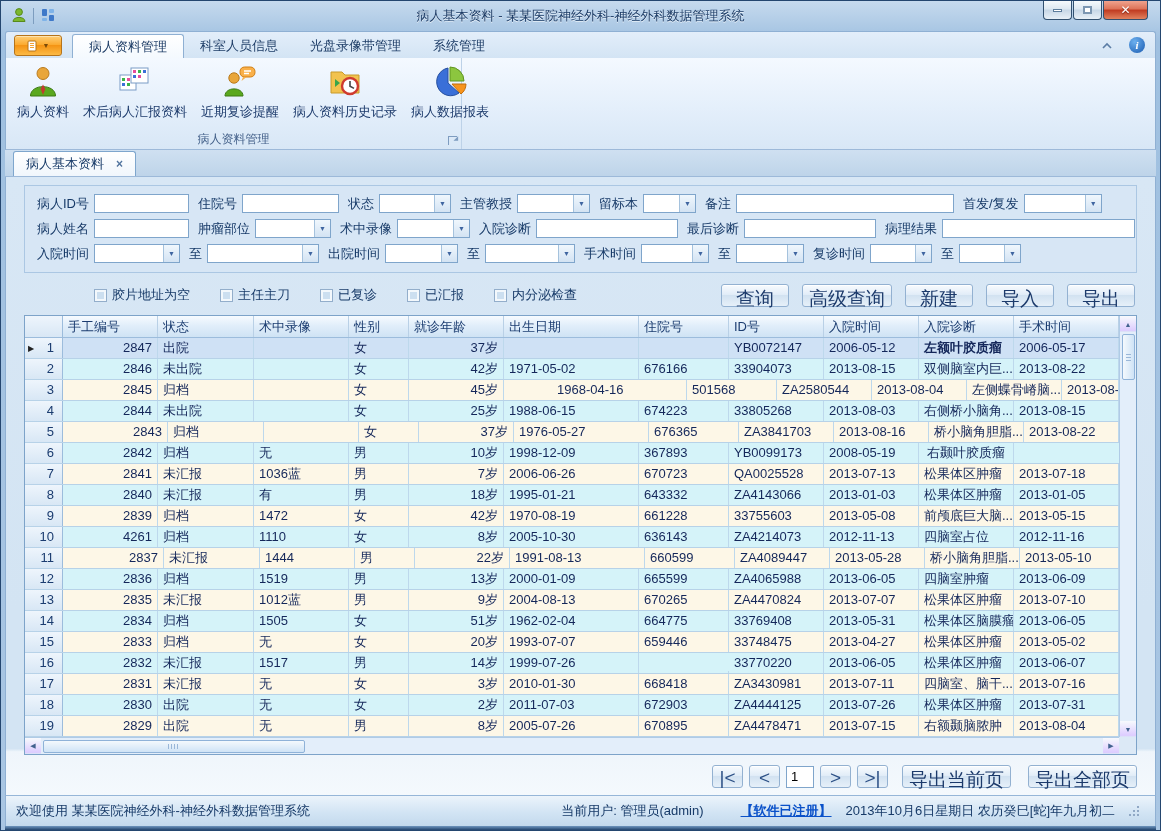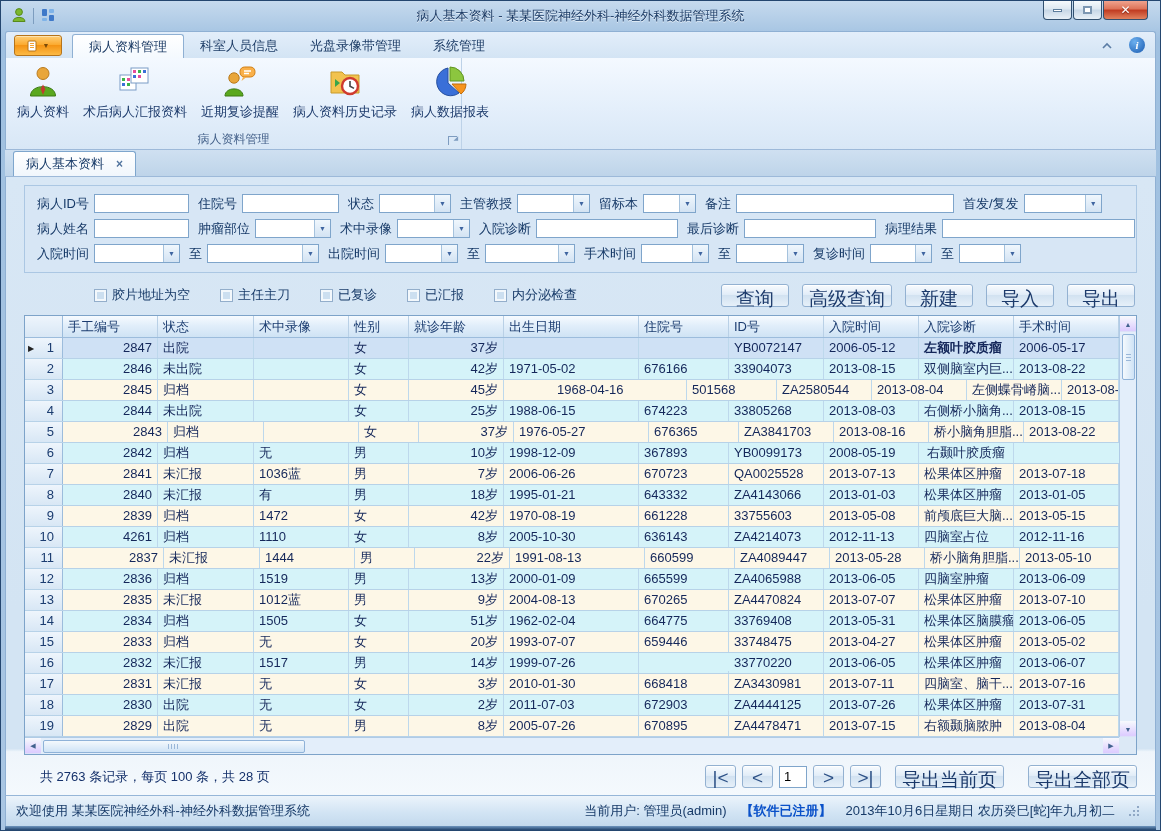--- a/index.html
+++ b/index.html
@@ -109,28 +109,28 @@
     background:repeating-linear-gradient(90deg,#9ab7d8 0 1px,transparent 1px 3px);}
   .hspacer{flex:1;}
   .corner{position:absolute;right:0;bottom:0;width:17px;height:17px;background:#dce9f6;}
   
   .footer-row{display:flex;align-items:center;margin:10px 18px 0;}
   .record-summary{margin-left:16px;color:#15316b;}
   .pager{margin-left:auto;display:flex;gap:6px;align-items:center;}
   .pbtn{min-width:31px;color:#2c5oa0;}
   .pbtn{color:#2c5086;}
   .pgnum{width:28px;height:22px;border:1px solid #7fa5cb;padding:0 4px;font-size:13px;outline:none;}
-  .exports{display:flex;gap:24px;margin-left:14px;}
+  .exports{display:flex;gap:17px;margin-left:14px;}
   .exp{min-width:86px;}
   
   .statusbar{height:31px;flex:0 0 auto;display:flex;align-items:center;padding:0 10px;color:#173a68;
     background:linear-gradient(#ecf4fb,#d2e4f4 55%,#c3d9ed);border-top:1px solid #96b6d8;
     border-left:1px solid #8fb0d3;border-right:1px solid #8fb0d3;}
   .sb-right{margin-left:auto;display:flex;align-items:center;gap:14px;padding-right:14px;}
-  .reg{color:#0a51c9;font-weight:bold;}
+  .reg{color:#0a51c9;text-decoration:underline;font-weight:bold;margin-left:23px;}
   .grip{width:10px;height:10px;position:relative;margin-right:-8px;}
   .grip:after{content:"";position:absolute;width:2px;height:2px;background:#90a8c5;right:0;bottom:0;
     box-shadow:-4px 0 #90a8c5,-8px 0 #90a8c5,0 -4px #90a8c5,-4px -4px #90a8c5,0 -8px #90a8c5;}
   .bottom-edge{height:4px;flex:0 0 auto;background:linear-gradient(#6f96bf,#23456e);}
 </style>
 </head>
 <body>
 
 <div class="window">
 
@@ -715,21 +715,20 @@
       <div class="hscroll">
         <div class="sbtn">◀</div>
         <div class="hthumb"></div>
         <div class="hspacer"></div>
         <div class="sbtn">▶</div>
       </div>
       <div class="corner"></div>
     </div>
 
     <div class="footer-row">
-      <div class="record-summary">共 2763 条记录，每页 100 条，共 28 页</div>
       <div class="pager">
           <button class="pbtn">|&lt;</button>
           <button class="pbtn">&lt;</button>
           <input class="pgnum" value="1" style="">
           <button class="pbtn">&gt;</button>
           <button class="pbtn">&gt;|</button>
         </div>
       <div class="exports">
         <button class="exp">导出当前页</button>
         <button class="exp">导出全部页</button>

